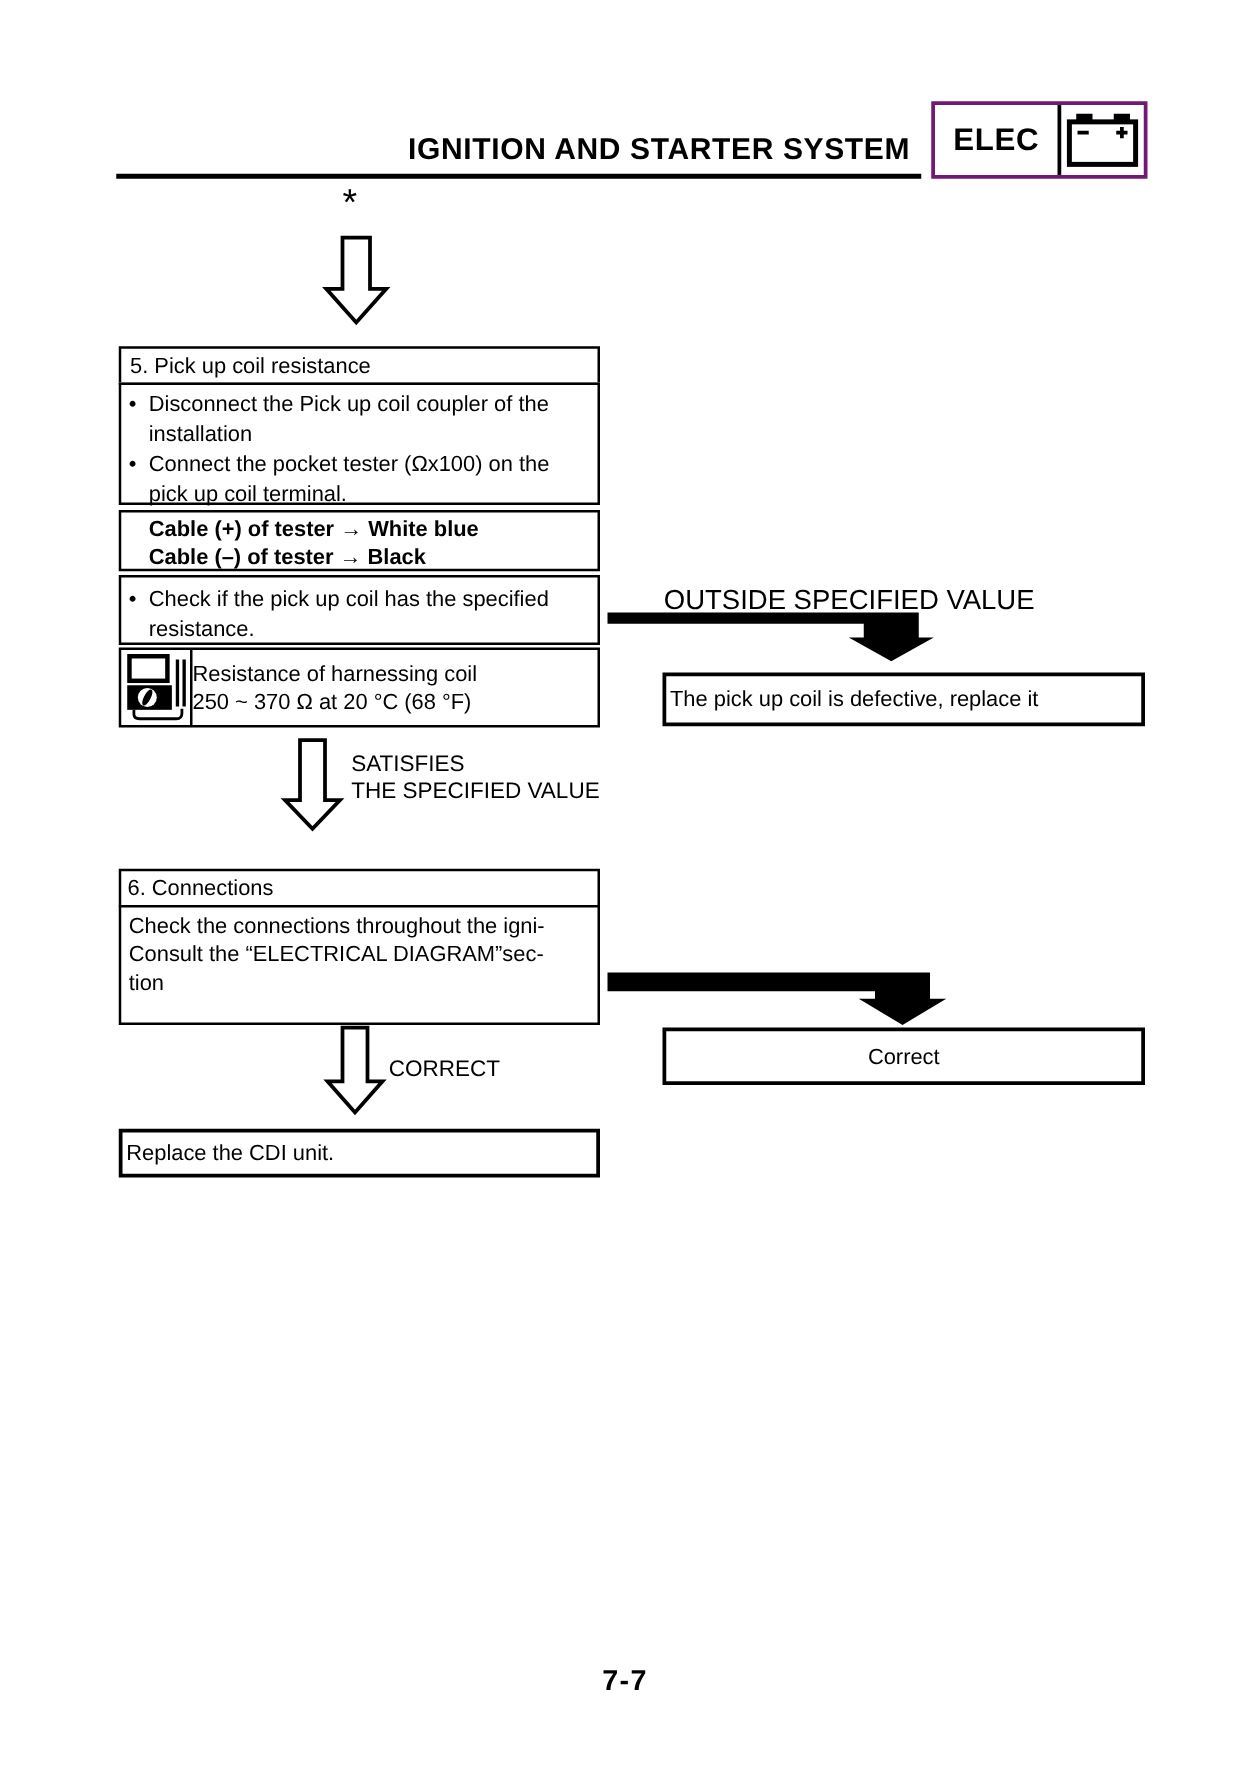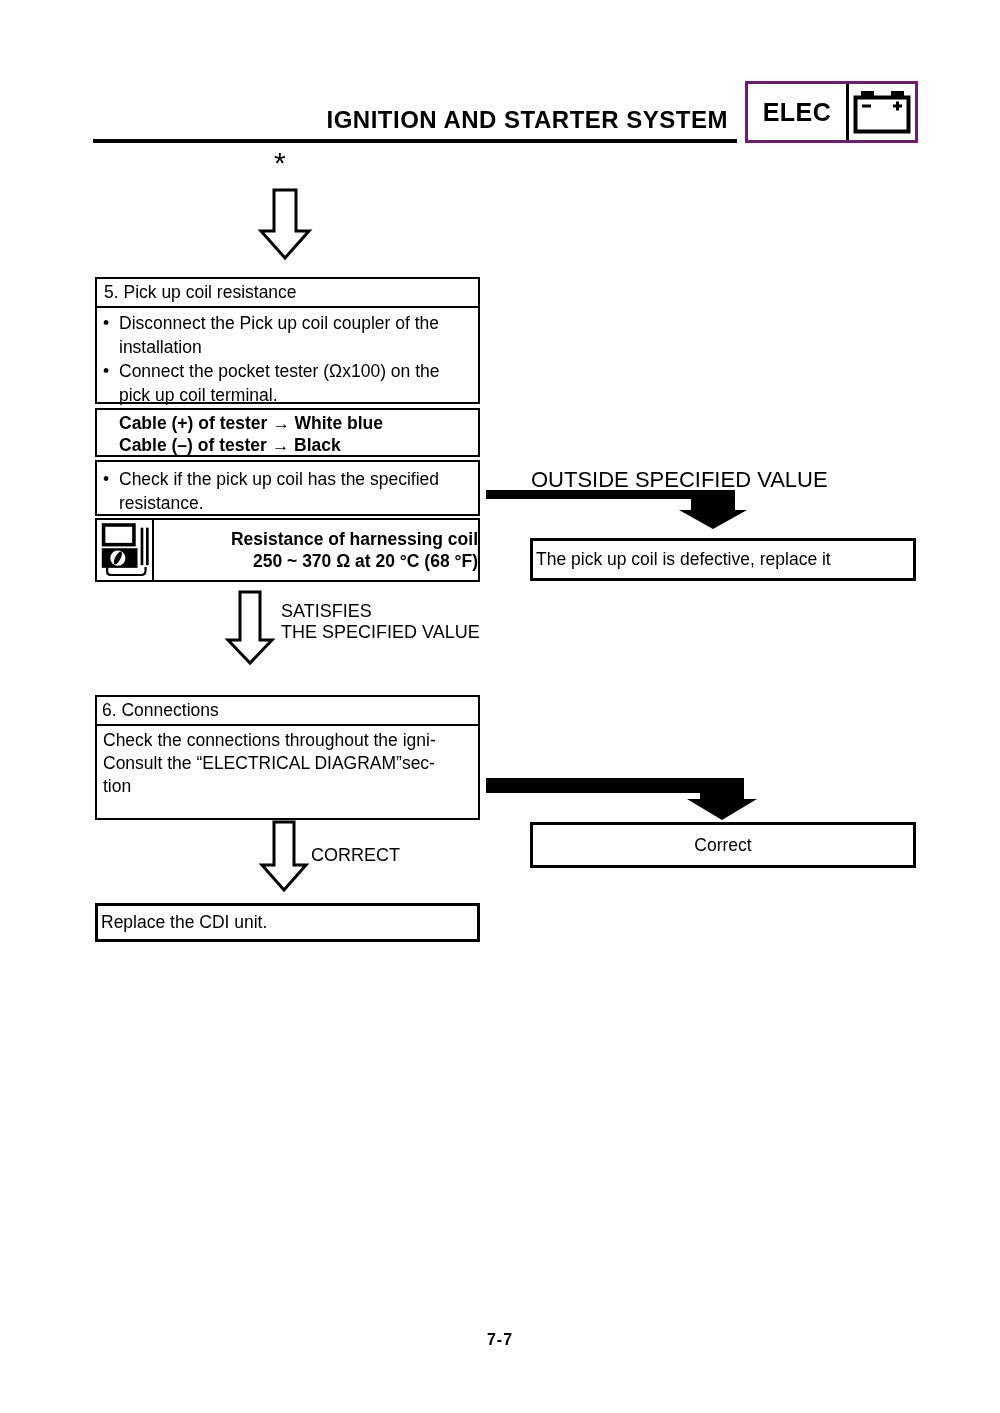--- a/index.html
+++ b/index.html
@@ -26,33 +26,33 @@
   .s3{top:408px;height:49px;font-weight:bold;padding:2px 15px 0 22px;line-height:22px;}
   .s4{top:460px;height:56px;padding:5px 4px 0 6px;}
   .s5{top:518px;height:64px;display:flex;}
   .s6{top:695px;height:31px;line-height:27px;padding-left:5px;}
   .s7{top:724px;height:96px;padding:3px 4px 0 6px;line-height:23px;}
   .bullet{display:flex;line-height:24px;}
   .bullet .mark{width:16px;flex:none;}
   .btext{display:block;}
   .spec-icon-cell{width:55px;flex:none;border-right:2px solid #000;
        display:flex;align-items:center;justify-content:center;}
-  .spec-text{flex:1;text-align:right;font-weight:bold;line-height:22px;padding-top:8px;}
+  .spec-text{flex:1;text-align:left;font-weight:normal;line-height:22px;padding-top:8px;}
   
   .result{border:3px solid #000;box-sizing:border-box;font-size:17.5px;
        display:flex;align-items:center;background:#fff;}
   .r1{left:530px;top:538px;width:386px;height:43px;padding-left:3px;}
   .r2{left:530px;top:822px;width:386px;height:46px;justify-content:center;}
   .r3{left:95px;top:903px;width:385px;height:39px;padding-left:3px;}
   
   .lbl-outside{left:531px;top:467px;font-size:22px;}
   .lbl-satisfies{left:281px;top:601px;font-size:18px;line-height:21px;}
   .lbl-correct{left:311px;top:845px;font-size:18px;}
   .pagenum{left:0;top:1331px;width:1000px;text-align:center;
-       font-size:16px;font-weight:bold;letter-spacing:1px;}
+       font-size:23px;font-weight:bold;letter-spacing:1px;}
   .overlay{left:0;top:0;pointer-events:none;}
 </style>
 </head>
 <body>
 
 <div class="page">
 
   <div class="abs title">IGNITION AND STARTER SYSTEM</div>
   <div class="abs rule"></div>
 

